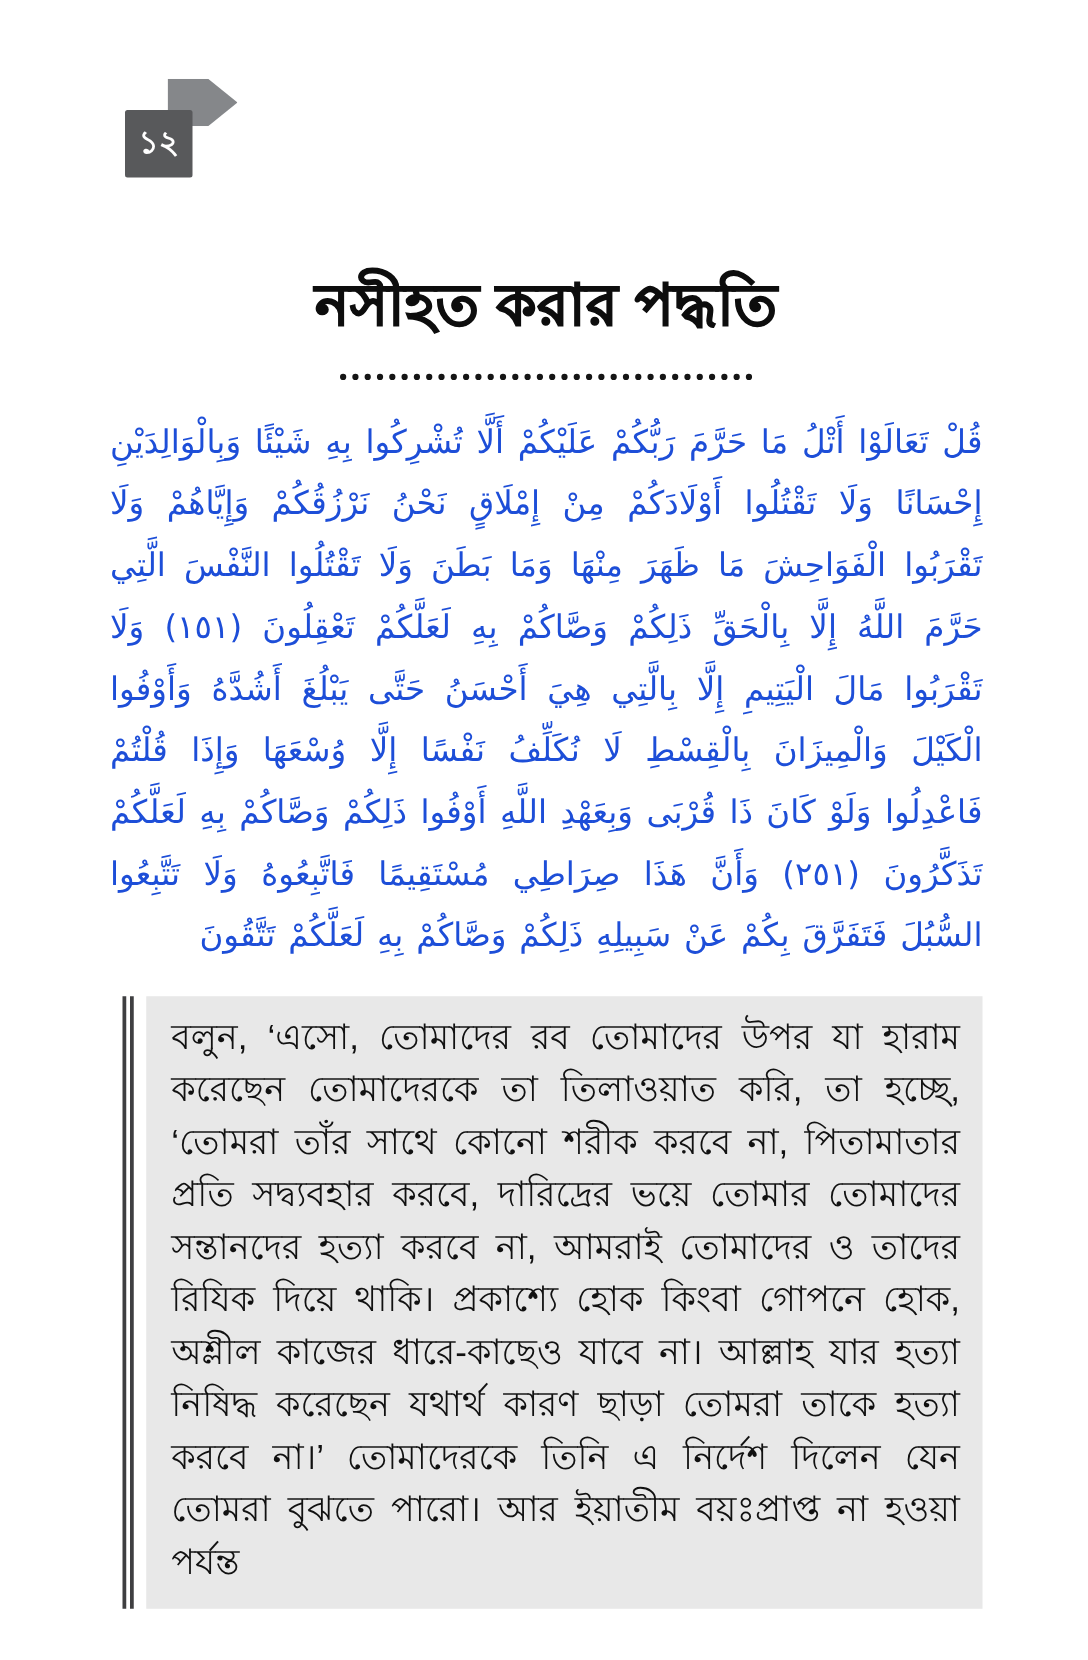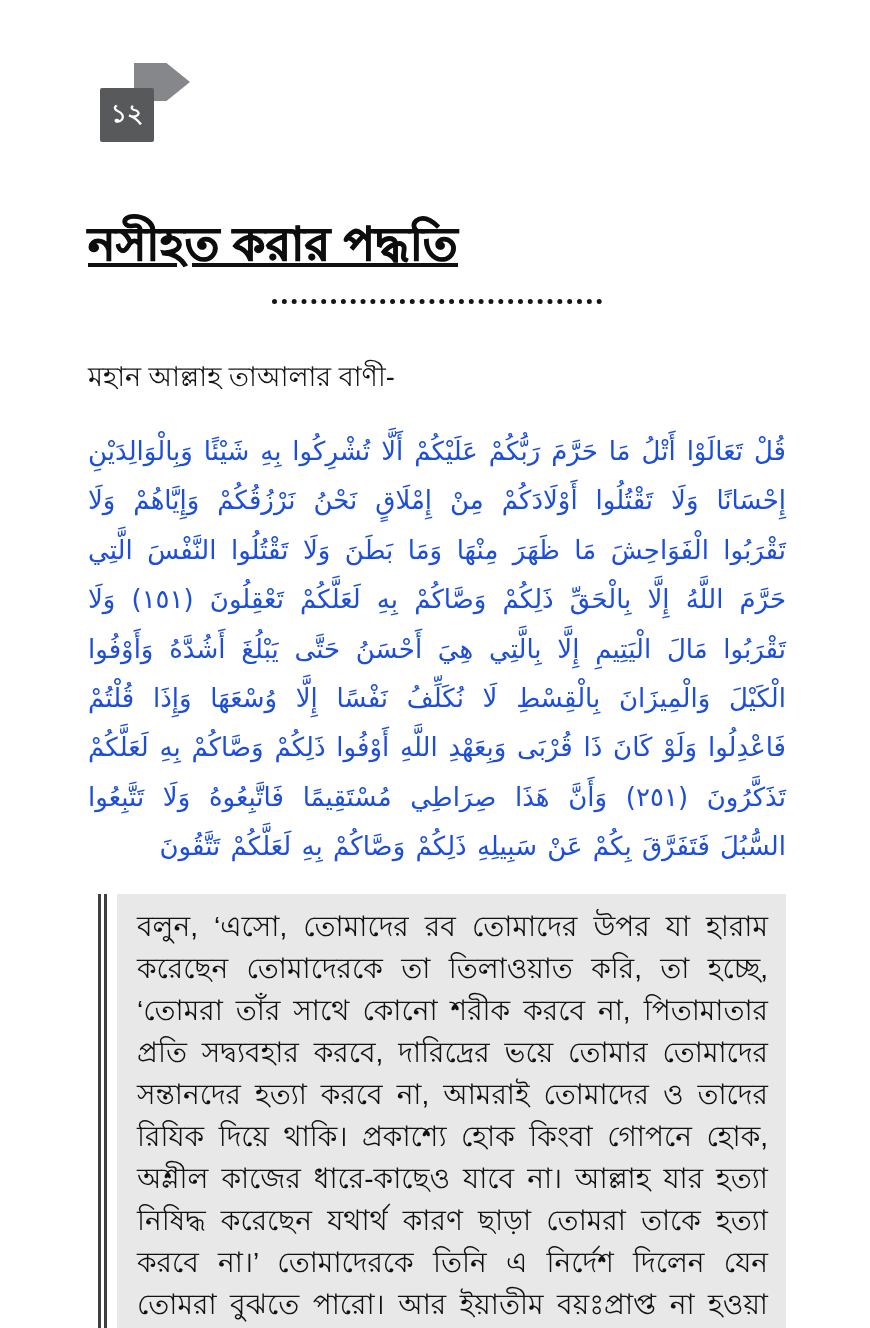--- a/index.html
+++ b/index.html
@@ -61,22 +61,21 @@
     font-weight: bold;
     color: #151515;
     margin-left: 26px;
     white-space: nowrap;
     padding-top: 4px;
   }
 
   
   .section-title-block {
     margin-top: 100px;
-    text-align: left;
-    text-decoration: underline;
+    text-align: center;
   }
   .section-title {
     font-size: 46px;
     font-weight: bold;
     letter-spacing: 0.5px;
     color: #0d0d0d;
     -webkit-text-stroke: 1px #0d0d0d;
   }
   .dotted-divider {
     width: 330px;
@@ -139,21 +138,20 @@
       <div class="badge-arrow"></div>
       <div class="page-badge">১২</div>
     </div>
   </div>
 
   <div class="section-title-block">
     <div class="section-title">নসীহত করার পদ্ধতি</div>
     <div class="dotted-divider"></div>
   </div>
 
-  <div class="intro-line">মহান আল্লাহ তাআলার বাণী-</div>
 
   <div class="arabic-verse" dir="rtl" lang="ar">قُلْ تَعَالَوْا أَتْلُ مَا حَرَّمَ رَبُّكُمْ عَلَيْكُمْ أَلَّا تُشْرِكُوا بِهِ شَيْئًا وَبِالْوَالِدَيْنِ إِحْسَانًا وَلَا تَقْتُلُوا أَوْلَادَكُمْ مِنْ إِمْلَاقٍ نَحْنُ نَرْزُقُكُمْ وَإِيَّاهُمْ وَلَا تَقْرَبُوا الْفَوَاحِشَ مَا ظَهَرَ مِنْهَا وَمَا بَطَنَ وَلَا تَقْتُلُوا النَّفْسَ الَّتِي حَرَّمَ اللَّهُ إِلَّا بِالْحَقِّ ذَلِكُمْ وَصَّاكُمْ بِهِ لَعَلَّكُمْ تَعْقِلُونَ (١٥١) وَلَا تَقْرَبُوا مَالَ الْيَتِيمِ إِلَّا بِالَّتِي هِيَ أَحْسَنُ حَتَّى يَبْلُغَ أَشُدَّهُ وَأَوْفُوا الْكَيْلَ وَالْمِيزَانَ بِالْقِسْطِ لَا نُكَلِّفُ نَفْسًا إِلَّا وُسْعَهَا وَإِذَا قُلْتُمْ فَاعْدِلُوا وَلَوْ كَانَ ذَا قُرْبَى وَبِعَهْدِ اللَّهِ أَوْفُوا ذَلِكُمْ وَصَّاكُمْ بِهِ لَعَلَّكُمْ تَذَكَّرُونَ (٢٥١) وَأَنَّ هَذَا صِرَاطِي مُسْتَقِيمًا فَاتَّبِعُوهُ وَلَا تَتَّبِعُوا السُّبُلَ فَتَفَرَّقَ بِكُمْ عَنْ سَبِيلِهِ ذَلِكُمْ وَصَّاكُمْ بِهِ لَعَلَّكُمْ تَتَّقُونَ</div>
 
   <div class="quote-row">
     <div class="quote-left-rule"></div>
     <div class="quote-box">
       <div class="quote-text" lang="bn">বলুন, ‘এসো, তোমাদের রব তোমাদের উপর যা হারাম করেছেন তোমাদেরকে তা তিলাওয়াত করি, তা হচ্ছে, ‘তোমরা তাঁর সাথে কোনো শরীক করবে না, পিতামাতার প্রতি সদ্ব্যবহার করবে, দারিদ্রের ভয়ে তোমার তোমাদের সন্তানদের হত্যা করবে না, আমরাই তোমাদের ও তাদের রিযিক দিয়ে থাকি। প্রকাশ্যে হোক কিংবা গোপনে হোক, অশ্লীল কাজের ধারে-কাছেও যাবে না। আল্লাহ যার হত্যা নিষিদ্ধ করেছেন যথার্থ কারণ ছাড়া তোমরা তাকে হত্যা করবে না।’ তোমাদেরকে তিনি এ নির্দেশ দিলেন যেন তোমরা বুঝতে পারো। আর ইয়াতীম বয়ঃপ্রাপ্ত না হওয়া পর্যন্ত</div>
     </div>
   </div>
 

